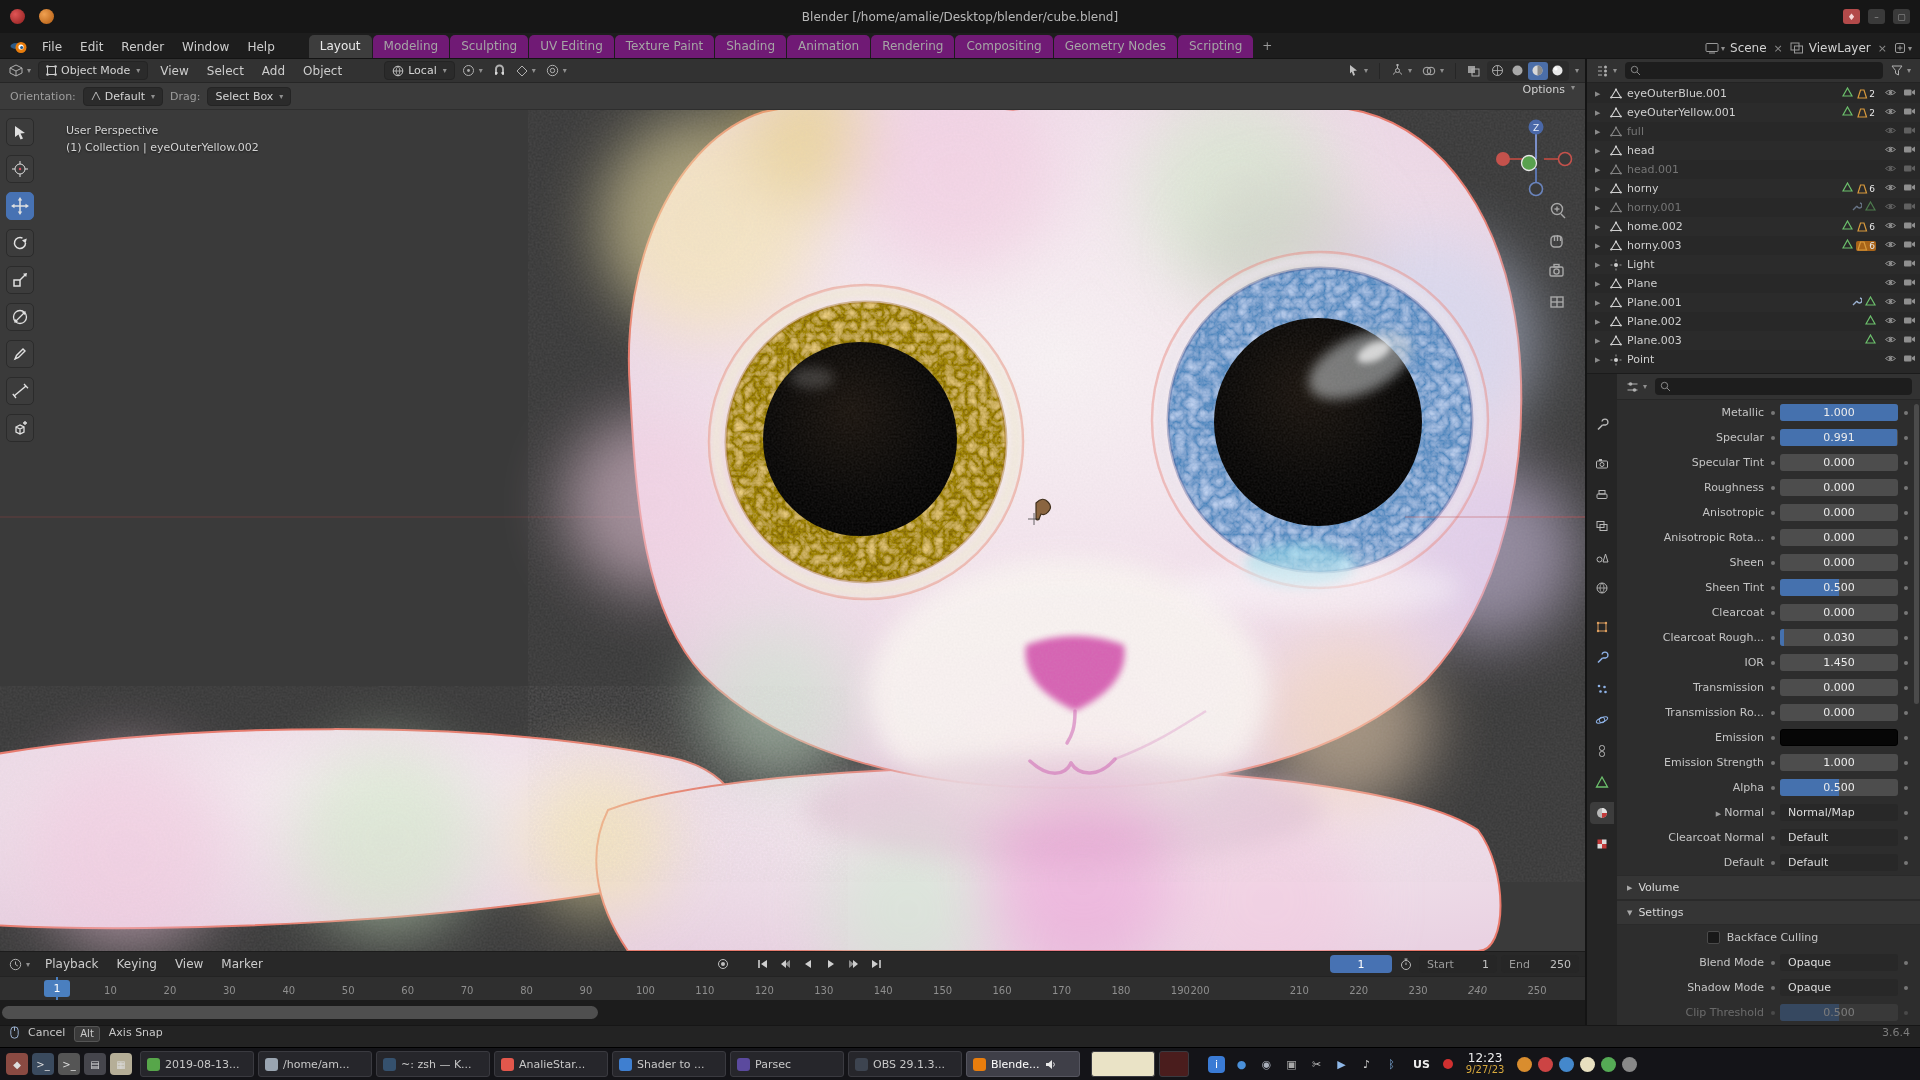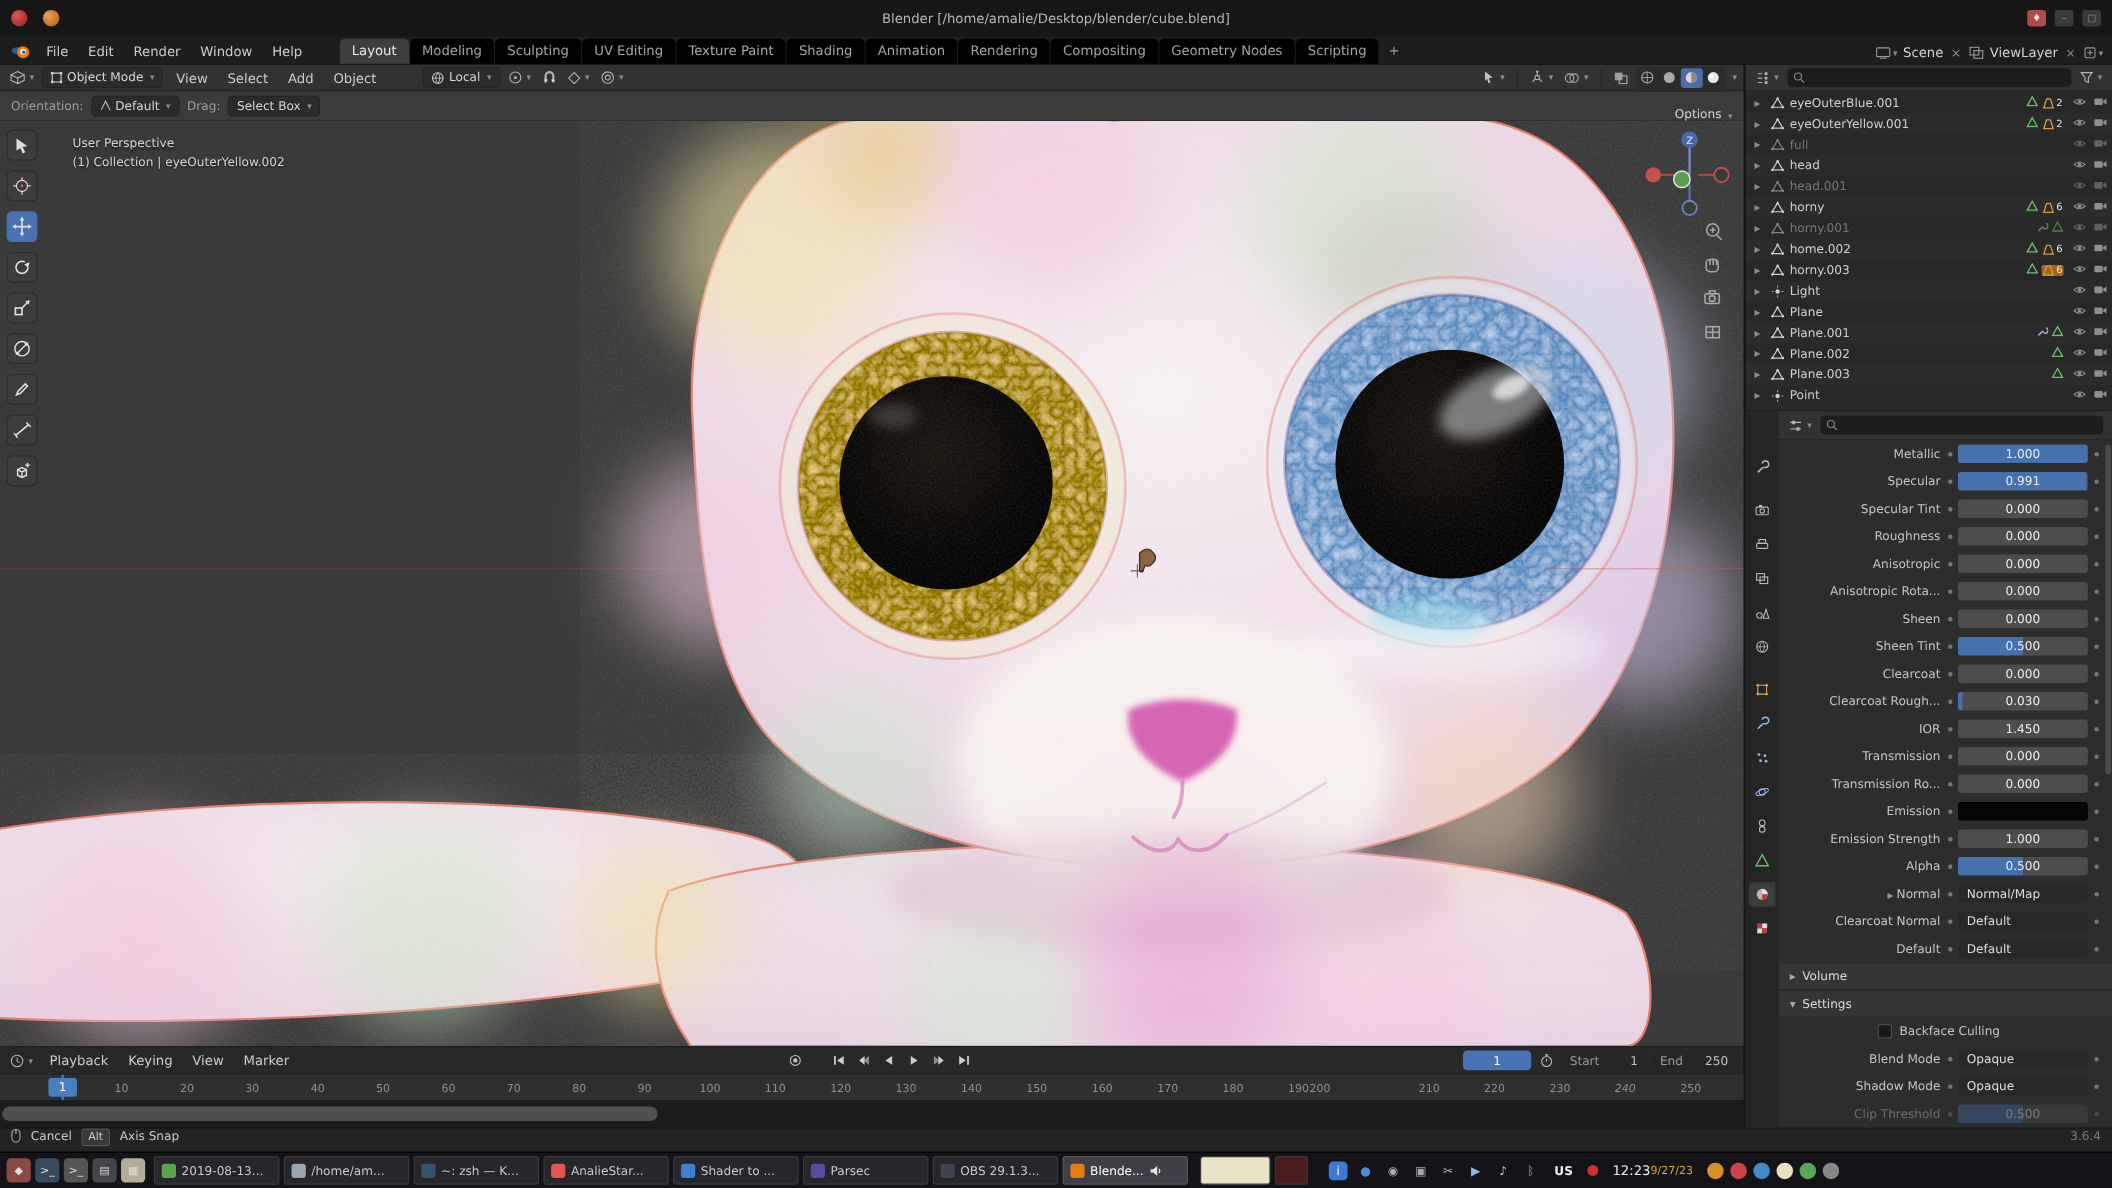--- a/index.html
+++ b/index.html
@@ -17,21 +17,21 @@
 .tb-right{margin-left:auto;display:flex;gap:8px;margin-right:10px}
 .tb-btn{width:17px;height:15px;border-radius:3px;background:#3a3a3a;display:flex;align-items:center;justify-content:center;color:#999;font-size:9px}
 .tb-btn.pink{background:#b34a4a;color:#f5dada}
 
 
 .menubar{height:26px;background:#1d1d1d;display:flex;align-items:flex-end;flex:0 0 auto;padding:0 8px;border-bottom:1px solid #141414}
 .blender-logo{margin:0 6px 4px 2px;display:inline-flex}
 .menus{display:flex;align-items:center;gap:2px;margin-bottom:2px}
 .menu-item{padding:2px 8px;color:#cdcdcd;font-size:12px;border-radius:3px}
 .ws-tabs{display:flex;margin-left:26px;gap:1px}
-.ws-tab{padding:4px 11px 5px;font-size:12px;color:#a5a5a5;border-radius:5px 5px 0 0;background:#000000}
+.ws-tab{padding:4px 11px 5px;font-size:12px;color:#a5a5a5;border-radius:5px 5px 0 0;background:#701a75}
 .ws-tab.active{background:#3d3d3d;color:#eaeaea}
 .ws-add{padding:4px 9px 5px;color:#9a9a9a;font-size:12px}
 .mb-right{margin-left:auto;display:flex;align-items:center;gap:5px;margin-bottom:3px}
 .mb-ic{display:inline-flex;align-items:center;color:#9a9a9a}
 .mb-text{color:#d2d2d2;font-size:12px}
 .mb-x{color:#8a8a8a;font-size:11px;padding:0 2px}
 .caret{color:#8f8f8f;font-size:8px;margin-left:2px}
 
 
 .main{display:flex;height:966px;flex:0 0 auto}
@@ -52,21 +52,21 @@
 .lbl{color:#9d9d9d}
 .flex-sp{flex:1}
 
 
 .viewport{height:841px;position:relative;background:#3a3a3a;overflow:hidden}
 .viewport svg.render{position:absolute;inset:0}
 .vp-text{position:absolute;left:66px;top:12px;color:#d4d4d4;font-size:11px;line-height:17px;text-shadow:0 1px 2px rgba(0,0,0,.6);pointer-events:none}
 .vp-toolbar{position:absolute;left:6px;top:8px;display:flex;flex-direction:column;gap:9px}
 .tool-btn{width:28px;height:28px;background:#3c3c3c;border:1px solid #2b2b2b;border-radius:5px;display:flex;align-items:center;justify-content:center}
 .tool-btn.active{background:#4772b3;border-color:#4772b3}
-.vp-options{position:absolute;right:14px;top:0;height:27px;display:flex;align-items:flex-end;gap:4px;color:#d0d0d0}
+.vp-options{position:absolute;right:14px;top:0;height:27px;display:flex;align-items:flex-start;gap:4px;color:#d0d0d0}
 
 
 .tl-header{height:25px;background:#282828;display:flex;align-items:center;padding:0 6px;gap:4px;border-top:1px solid #1c1c1c}
 .tp-btn{width:19px;height:18px;display:flex;align-items:center;justify-content:center;border-radius:3px}
 .frame-chip{background:#4772b3;color:#fff;border-radius:4px;min-width:62px;height:18px;display:flex;align-items:center;justify-content:center;font-size:11px}
 .range-field{background:#262626;border-radius:4px;height:18px;min-width:78px;display:flex;align-items:center;justify-content:space-between;padding:0 8px;color:#c2c2c2}
 .tl-ruler{height:24px;background:#2f2f2f;position:relative;border-top:1px solid #232323}
 .tick{position:absolute;bottom:4px;transform:translateX(-50%);color:#8f8f8f;font-size:10px}
 .playhead-line{position:absolute;left:56px;top:0;width:2px;height:24px;background:#4a7fbf}
 .playhead{position:absolute;left:44px;top:3px;width:26px;height:17px;background:#4a7fbf;border-radius:3px;color:#fff;display:flex;align-items:center;justify-content:center;font-size:11px}
@@ -128,21 +128,21 @@
 .launcher{width:22px;height:22px;border-radius:4px;display:flex;align-items:center;justify-content:center;font-size:10px;color:#ddd}
 .tb-win{width:114px;height:26px;background:#26262b;border:1px solid #3a3a40;border-radius:3px;display:flex;align-items:center;gap:5px;padding:0 6px;overflow:hidden}
 .tb-win.active{background:#3f3f48;border-color:#55555f}
 .tb-win .w-ic{width:13px;height:13px;border-radius:3px;flex:0 0 auto}
 .tb-win .w-label{font-size:11px;color:#c8c8c8;white-space:nowrap;overflow:hidden}
 .tb-win.active .w-label{color:#fff}
 .swatch{height:26px;border-radius:3px;border:1px solid #3a3a40}
 .tray{display:flex;align-items:center;gap:8px;margin-left:14px}
 .tray-ic{width:17px;height:17px;border-radius:4px;display:flex;align-items:center;justify-content:center;font-size:11px}
 .kb{color:#eee;font-weight:bold;font-size:11px}
-.clock{display:flex;flex-direction:row;align-items:center;line-height:11px;margin:0 8px}
+.clock{display:flex;flex-direction:column;align-items:center;line-height:11px;margin:0 8px}
 .clock .t{color:#eee;font-size:12px}
 .clock .d{color:#d8a93c;font-size:10px}
 .rec-dot{width:10px;height:10px;border-radius:50%}
 .ri{width:15px;height:15px;border-radius:50%}
 </style>
 </head>
 <body>
 
 <div class="app">
 

